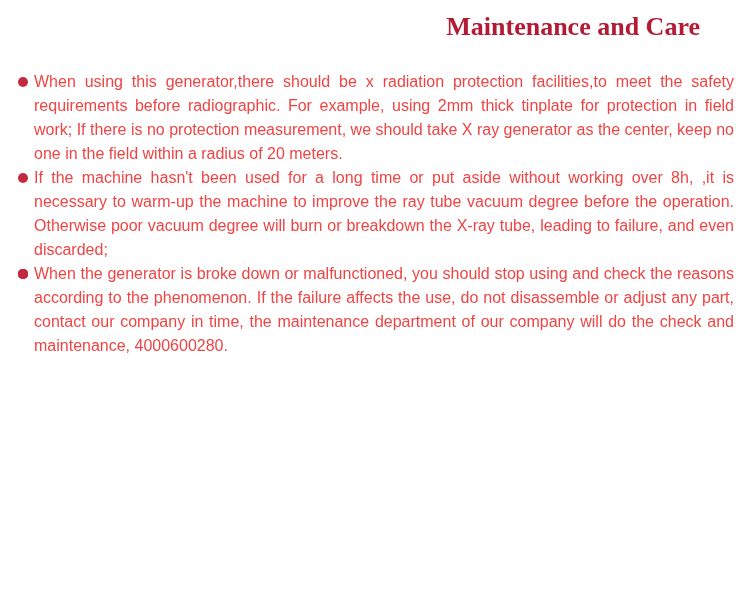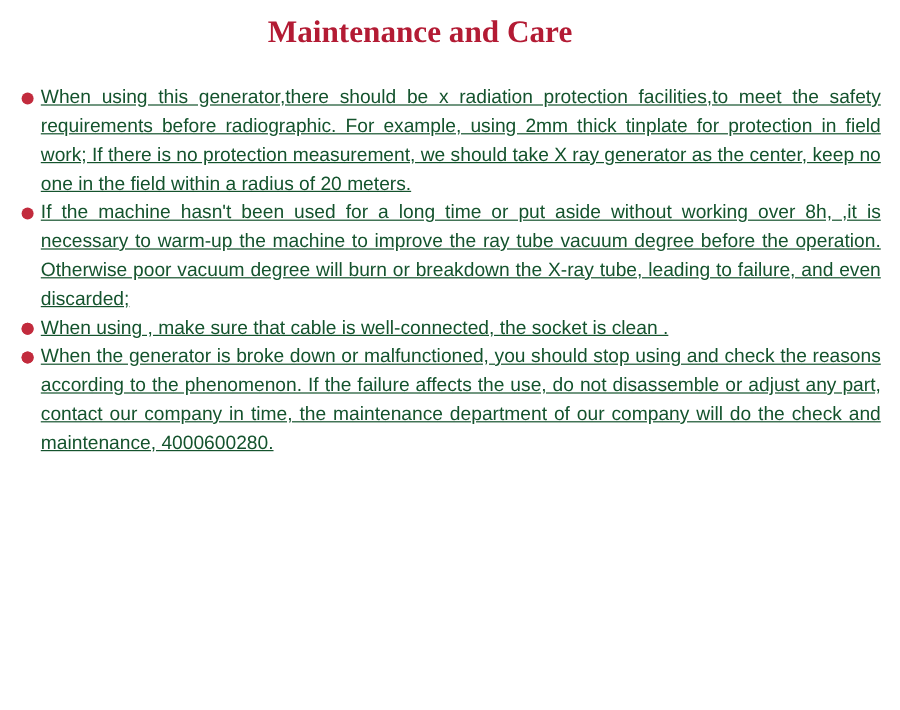--- a/index.html
+++ b/index.html
@@ -11,40 +11,39 @@
     position: relative;
     width: 750px;
     height: 592px;
     background: #ffffff;
     overflow: hidden;
     font-family: "Liberation Sans", sans-serif;
   }
   .title {
     width: 700px;
     margin: 14px 0 0 0;
-    text-align: center;
+    text-align: right;
     font-family: "Liberation Serif", serif;
     font-weight: bold;
     font-size: 26px;
     line-height: 26px;
     color: #b31b34;
   }
   ul.bullet-list {
     list-style: none;
     margin: 30px 0 0 0;
     padding: 0 16px 0 34px;
   }
   ul.bullet-list li {
     position: relative;
     font-size: 16px;
     line-height: 24px;
-    color: #14532d;
+    color: #ef4444;
     text-align: justify;
     text-justify: inter-word;
-    text-decoration: underline;
   }
   .dot {
     position: absolute;
     left: -16px;
     top: 7px;
     width: 10px;
     height: 10px;
     border-radius: 50%;
     background: #c22b3d;
   }
@@ -68,21 +67,20 @@
       <span>If the machine hasn't been used for a long time or put aside without working over 8h, ,it is necessary to warm-up the machine to improve the ray tube vacuum degree before the operation. Otherwise poor vacuum degree will burn or breakdown the X-ray tube, leading to failure, and even discarded;</span>
     </li>
 
 
     <li>
       <span class="dot"></span>
     </li>
 
     <li>
       <span class="dot"></span>
-      <span>When using , make sure that cable is well-connected, the socket is clean .</span>
     </li>
 
 
     <li>
       <span class="dot"></span>
     </li>
 
     <li>
       <span class="dot"></span>
       <span>When the generator is broke down or malfunctioned, you should stop using and check the reasons according to the phenomenon. If the failure affects the use, do not disassemble or adjust any part, contact our company in time, the maintenance department of our company will do the check and maintenance, 4000600280.</span>

